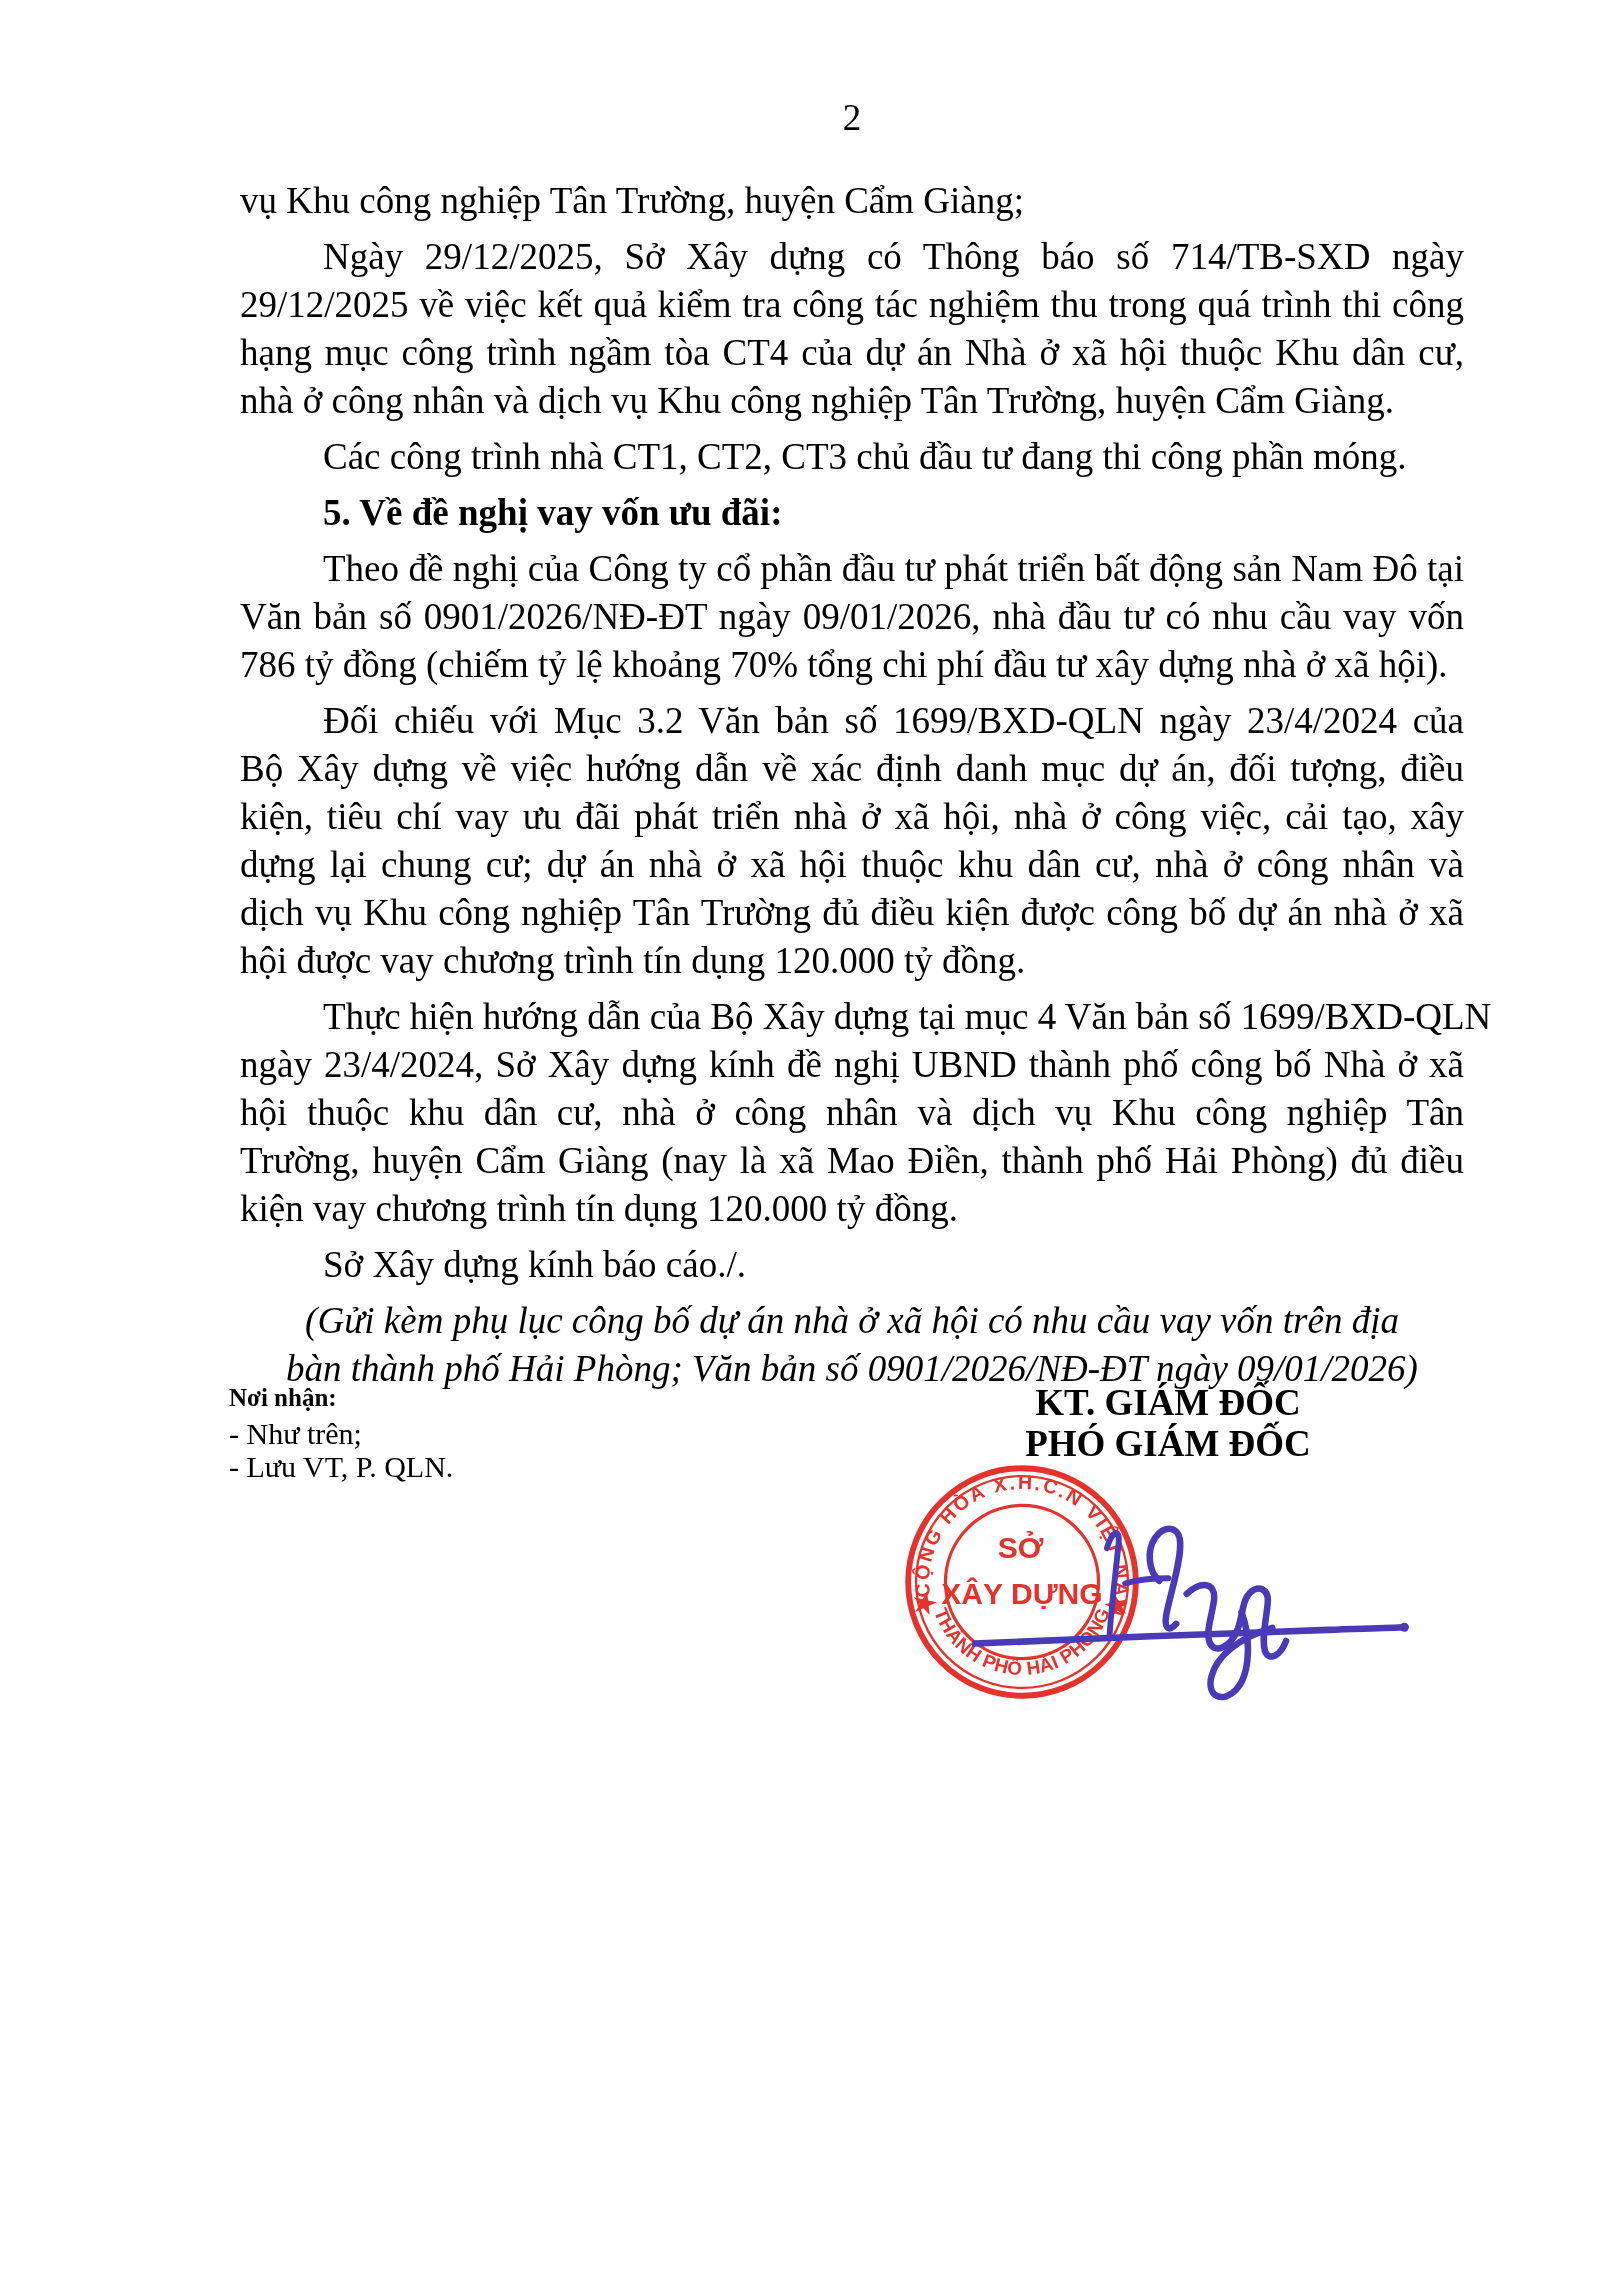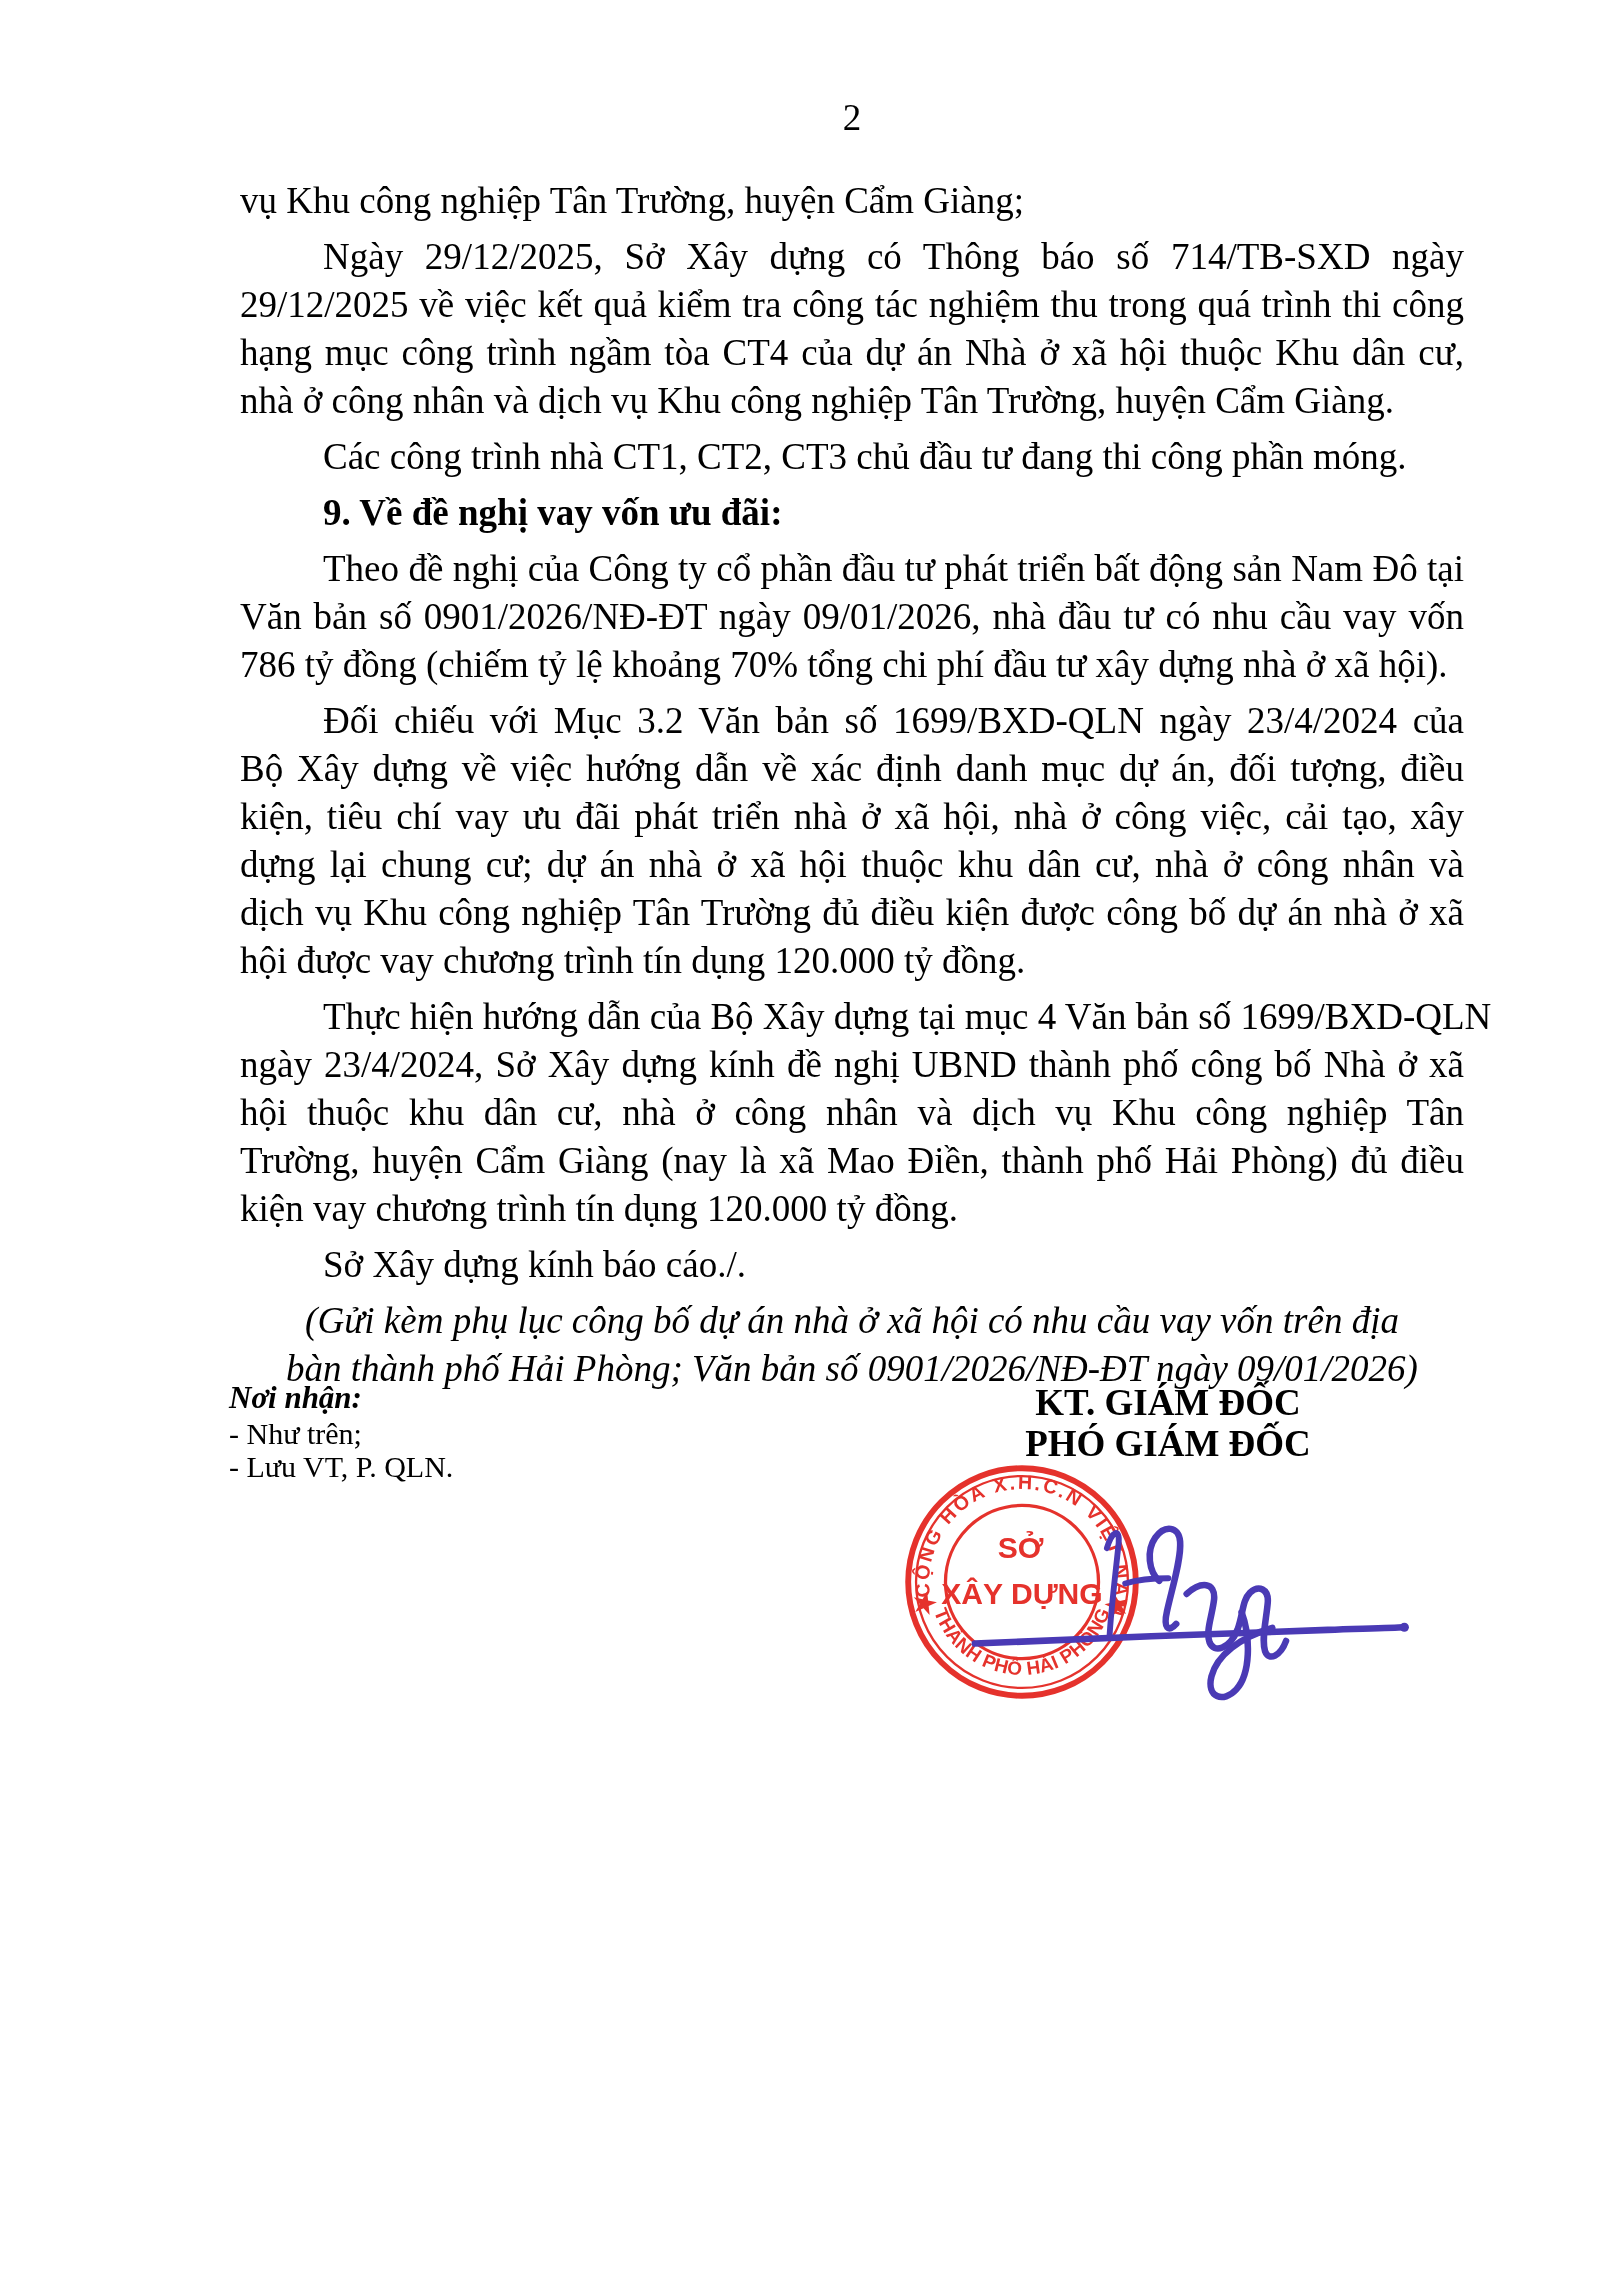--- a/index.html
+++ b/index.html
@@ -16,21 +16,21 @@
   .para { margin:8px; padding:0; }
   .line {
     height:48px; line-height:48px; font-size:37px;
     text-align:justify; white-space:nowrap; overflow:visible;
   }
   .line.just { text-align-last:justify; }
   .line.indent { text-indent:83px; }
   .para.bold .line { font-weight:bold; }
   .para.italic-center .line { font-style:italic; text-align:right; text-align-last:center; white-space:nowrap; }
   .recipients { position:absolute; left:229px; top:1379px; width:458px; }
-  .recipients-title { font-size:31px; line-height:38px; font-weight:bold; font-style:italic; }
+  .recipients-title { font-size:25px; line-height:38px; font-weight:bold; }
   .recipient-item { font-size:30px; line-height:33px; }
   .sign-block { position:absolute; left:877px; top:1382px; width:582px; text-align:center; }
   .sign-authority, .sign-position { font-size:37px; line-height:41px; font-weight:bold; }
   .signer-name {
     position:absolute; left:877px; top:1688px; width:582px;
     text-align:center; font-size:39px; line-height:43px; font-weight:bold;
   }
   .stamp-svg { position:absolute; left:901px; top:1461px; width:242px; height:242px; }
   .signature-svg { position:absolute; left:916px; top:1459px; width:523px; height:262px; }
 </style>
@@ -48,21 +48,21 @@
       <div class="para normal">
         <div class="line indent just">Ngày 29/12/2025, Sở Xây dựng có Thông báo số 714/TB-SXD ngày</div>
         <div class="line just">29/12/2025 về việc kết quả kiểm tra công tác nghiệm thu trong quá trình thi công</div>
         <div class="line just">hạng mục công trình ngầm tòa CT4 của dự án Nhà ở xã hội thuộc Khu dân cư,</div>
         <div class="line">nhà ở công nhân và dịch vụ Khu công nghiệp Tân Trường, huyện Cẩm Giàng.</div>
       </div>
       <div class="para normal">
         <div class="line indent">Các công trình nhà CT1, CT2, CT3 chủ đầu tư đang thi công phần móng.</div>
       </div>
       <div class="para bold">
-        <div class="line indent">9. Về đề nghị vay vốn ưu đãi:</div>
+        <div class="line indent">5. Về đề nghị vay vốn ưu đãi:</div>
       </div>
       <div class="para normal">
         <div class="line indent just">Theo đề nghị của Công ty cổ phần đầu tư phát triển bất động sản Nam Đô tại</div>
         <div class="line just">Văn bản số 0901/2026/NĐ-ĐT ngày 09/01/2026, nhà đầu tư có nhu cầu vay vốn</div>
         <div class="line">786 tỷ đồng (chiếm tỷ lệ khoảng 70% tổng chi phí đầu tư xây dựng nhà ở xã hội).</div>
       </div>
       <div class="para normal">
         <div class="line indent just">Đối chiếu với Mục 3.2 Văn bản số 1699/BXD-QLN ngày 23/4/2024 của</div>
         <div class="line just">Bộ Xây dựng về việc hướng dẫn về xác định danh mục dự án, đối tượng, điều</div>
         <div class="line just">kiện, tiêu chí vay ưu đãi phát triển nhà ở xã hội, nhà ở công việc, cải tạo, xây</div>

